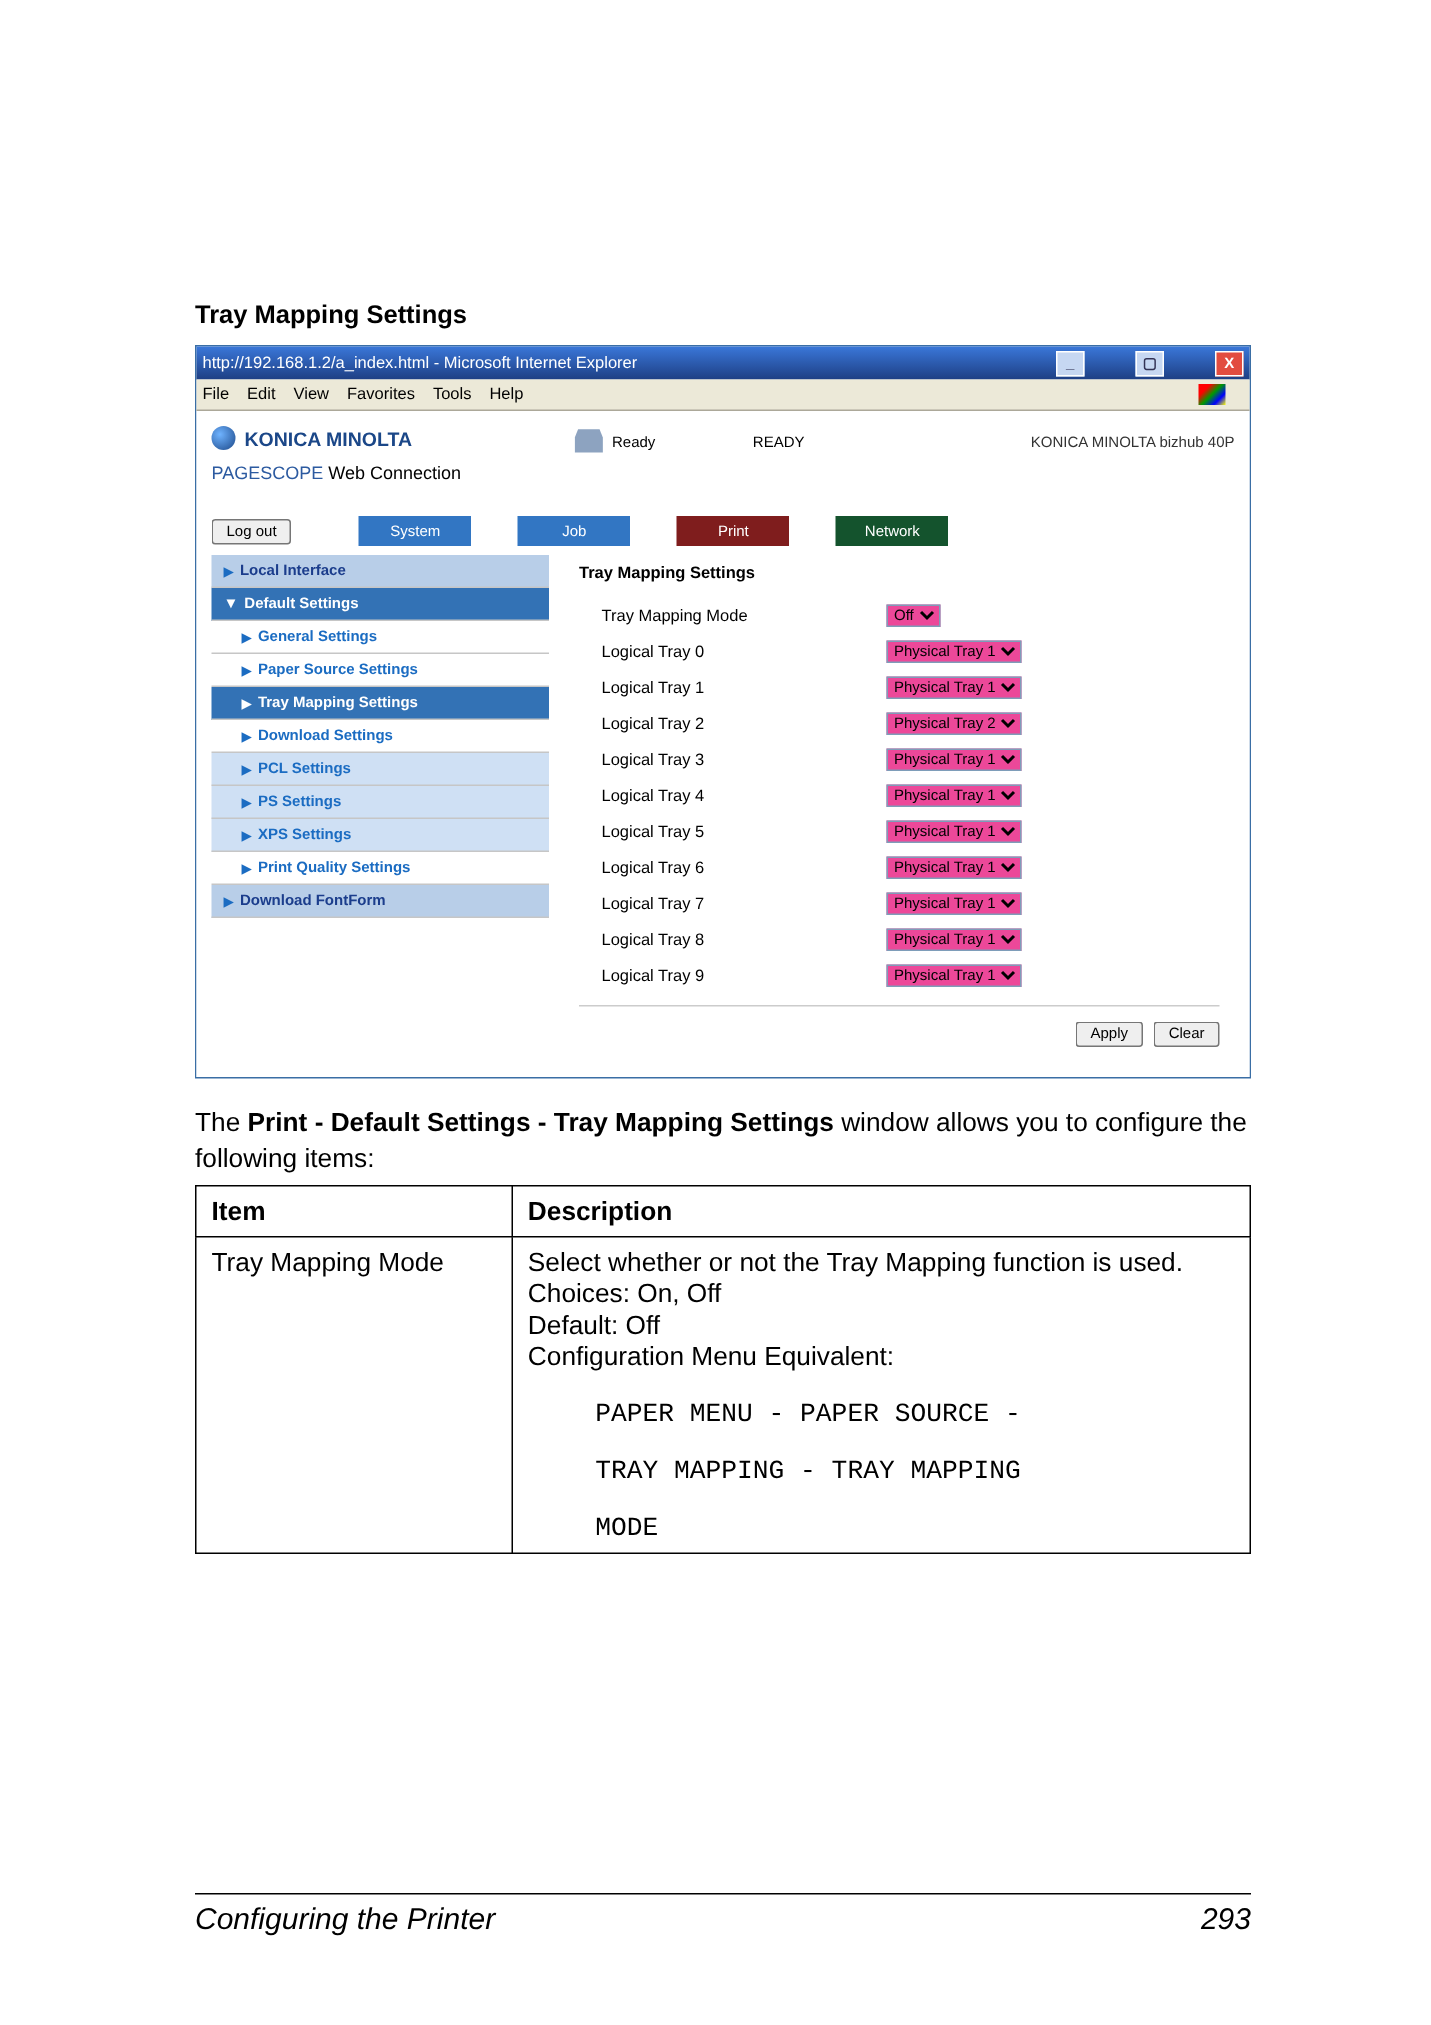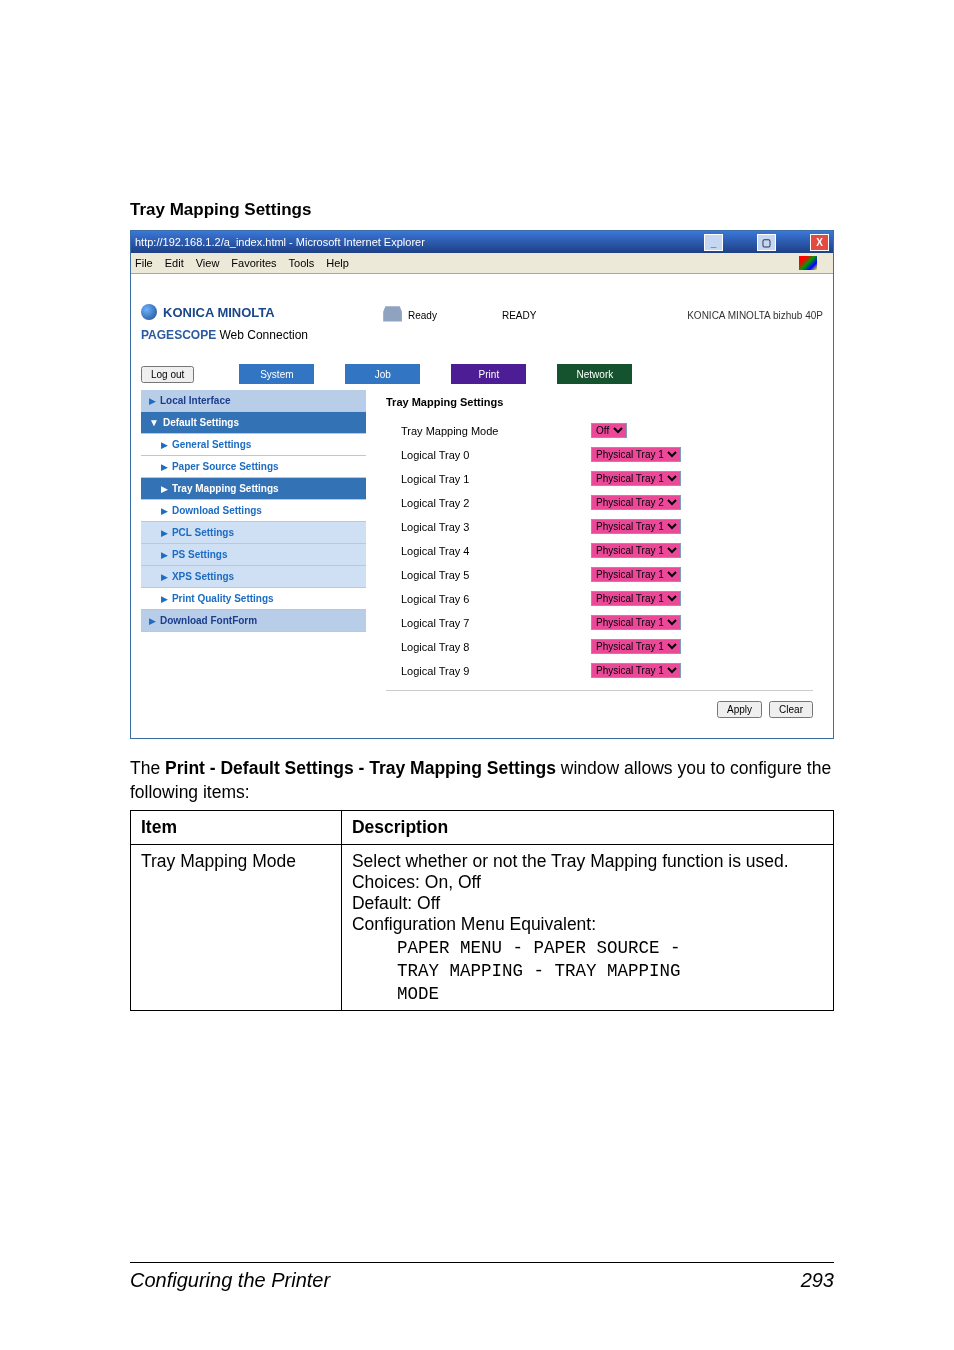--- a/index.html
+++ b/index.html
@@ -8,34 +8,34 @@
 .ie-window { border:1px solid #3a6ea5; }
 .ie-title { background:linear-gradient(#3a77d9,#1e3f84); height:22px; display:flex; align-items:center; padding:0 4px;gap:32px; }
 .ie-title span.t { color:#fff; font-size:11px; flex:1; }
 .wbtn { width:17px; height:15px; margin-left:2px; border:1px solid #fff; display:inline-flex; align-items:center; justify-content:center; font-size:10px; font-weight:bold; }
 .wbtn.min,.wbtn.max{background:#c6d7f2;color:#335}
 .wbtn.cls{background:#e24c40;color:#fff}
 .ie-menu { background:#ece9d8; height:20px; display:flex; align-items:center; padding:0 4px; font-size:11px; border-bottom:1px solid #aca899; }
 .ie-menu span { margin-right:12px; }
 .ie-menu .flag { margin-left:auto; width:18px; height:14px; background:linear-gradient(135deg,#f00 25%,#090 50%,#00f 75%,#ff0 100%); }
 .ie-body { background:#fff; padding:10px 10px 20px 10px; position:relative; font-size:11px; }
-.hdr { display:flex; align-items:flex-start;margin-top:20px; }
+.hdr { display:flex; align-items:flex-start; }
 .brand { width:225px; }
 .km { display:flex; align-items:center; font-size:13px; font-weight:bold; color:#1b4788; margin-bottom:8px; }
 .bullet { width:16px; height:16px; border-radius:50%; background:radial-gradient(circle at 35% 35%,#6fb3ff,#1b4788); margin-right:6px; }
 .psw { font-size:12px; color:#000; }
-.psw .p1{color:#2c5aa0;font-weight:bold}
+.psw .p1{color:#2c5aa0;font-weight:normal}
 .status { display:flex; align-items:center; margin-left:15px; flex:1; }
 .prnicon{width:22px;height:22px;background:#8da3c0;clip-path:polygon(10% 35%,20% 10%,85% 10%,95% 35%,95% 80%,10% 80%);margin-right:5px}
 .mdl { text-align:right; flex:1; font-size:10px; color:#333; }
 .logout { margin:20px 0 10px 0; }
 .logout button { font-size:10px; padding:1px 8px; }
 .tabs { display:flex; margin-left:225px; margin-top:-25px;gap:29px; }
 .tab { width:75px; height:20px; font-size:10px; color:#fff; display:flex; align-items:center; justify-content:center; margin-right:2px; }
-.tab.t-sys{background:#3276c3}.tab.t-job{background:#3276c3}.tab.t-prt{background:#4c1d95}.tab.t-net{background:#14532d}
+.tab.t-sys{background:#3276c3}.tab.t-job{background:#3276c3}.tab.t-prt{background:#7f1d1d}.tab.t-net{background:#14532d}
 .layout{display:flex;margin-top:6px}
 .side{width:225px;font-size:10px}
 .srow{padding:5px 8px;border-bottom:1px solid #c6c6c6;display:flex;align-items:center}
 .srow .arr{color:#1b6cc2;margin-right:4px;font-size:9px}
 .srow a{color:#1b3d8c;text-decoration:none;font-weight:bold}
 .srow.h1{background:#b8cee8}
 .srow.ds{background:#3372b5;color:#fff}
 .srow.ds .warr{color:#fff;margin-right:4px}
 .srow.sub{background:#fff;padding-left:20px}
 .srow.sub a{color:#1b6cc2}
@@ -47,21 +47,21 @@
 .ctitle{font-weight:bold;font-size:11px;padding:6px 0}
 .frow{display:flex;align-items:center;margin:9px 0}
 .frow .fl{width:190px;padding-left:15px}
 .frow select{font-size:10px;border:1px solid #7e9db9;background:#ec4899}
 .btnrow{text-align:right;margin-top:12px;padding-top:10px;border-top:1px solid #ccc}
 .btnrow button{font-size:10px;padding:1px 8px;margin-left:4px}
 .bodytxt{font-size:17.5px;margin:18px 0 6px 0;line-height:1.35}
 table.doc{border-collapse:collapse;width:100%;font-size:17.5px}
 table.doc th,table.doc td{border:1.5px solid #000;padding:6px 10px;text-align:left;vertical-align:top}
 table.doc th{font-weight:bold}
-.code{font-family:"Courier New",monospace;padding-left:45px;margin-top:3px}
+.code{font-family:"Courier New",monospace;padding-left:45px;margin-top:18px}
 .footer{position:absolute;bottom:58px;left:130px;right:120px;border-top:1px solid #000;padding-top:6px;display:flex;justify-content:space-between;font-size:20px;font-style:italic}
 .footer .pg{font-style:italic}
 </style>
 </head>
 <body>
 
 <div class="page">
   <div class="sect-title">Tray Mapping Settings</div>
 
   <div class="ie-window">

